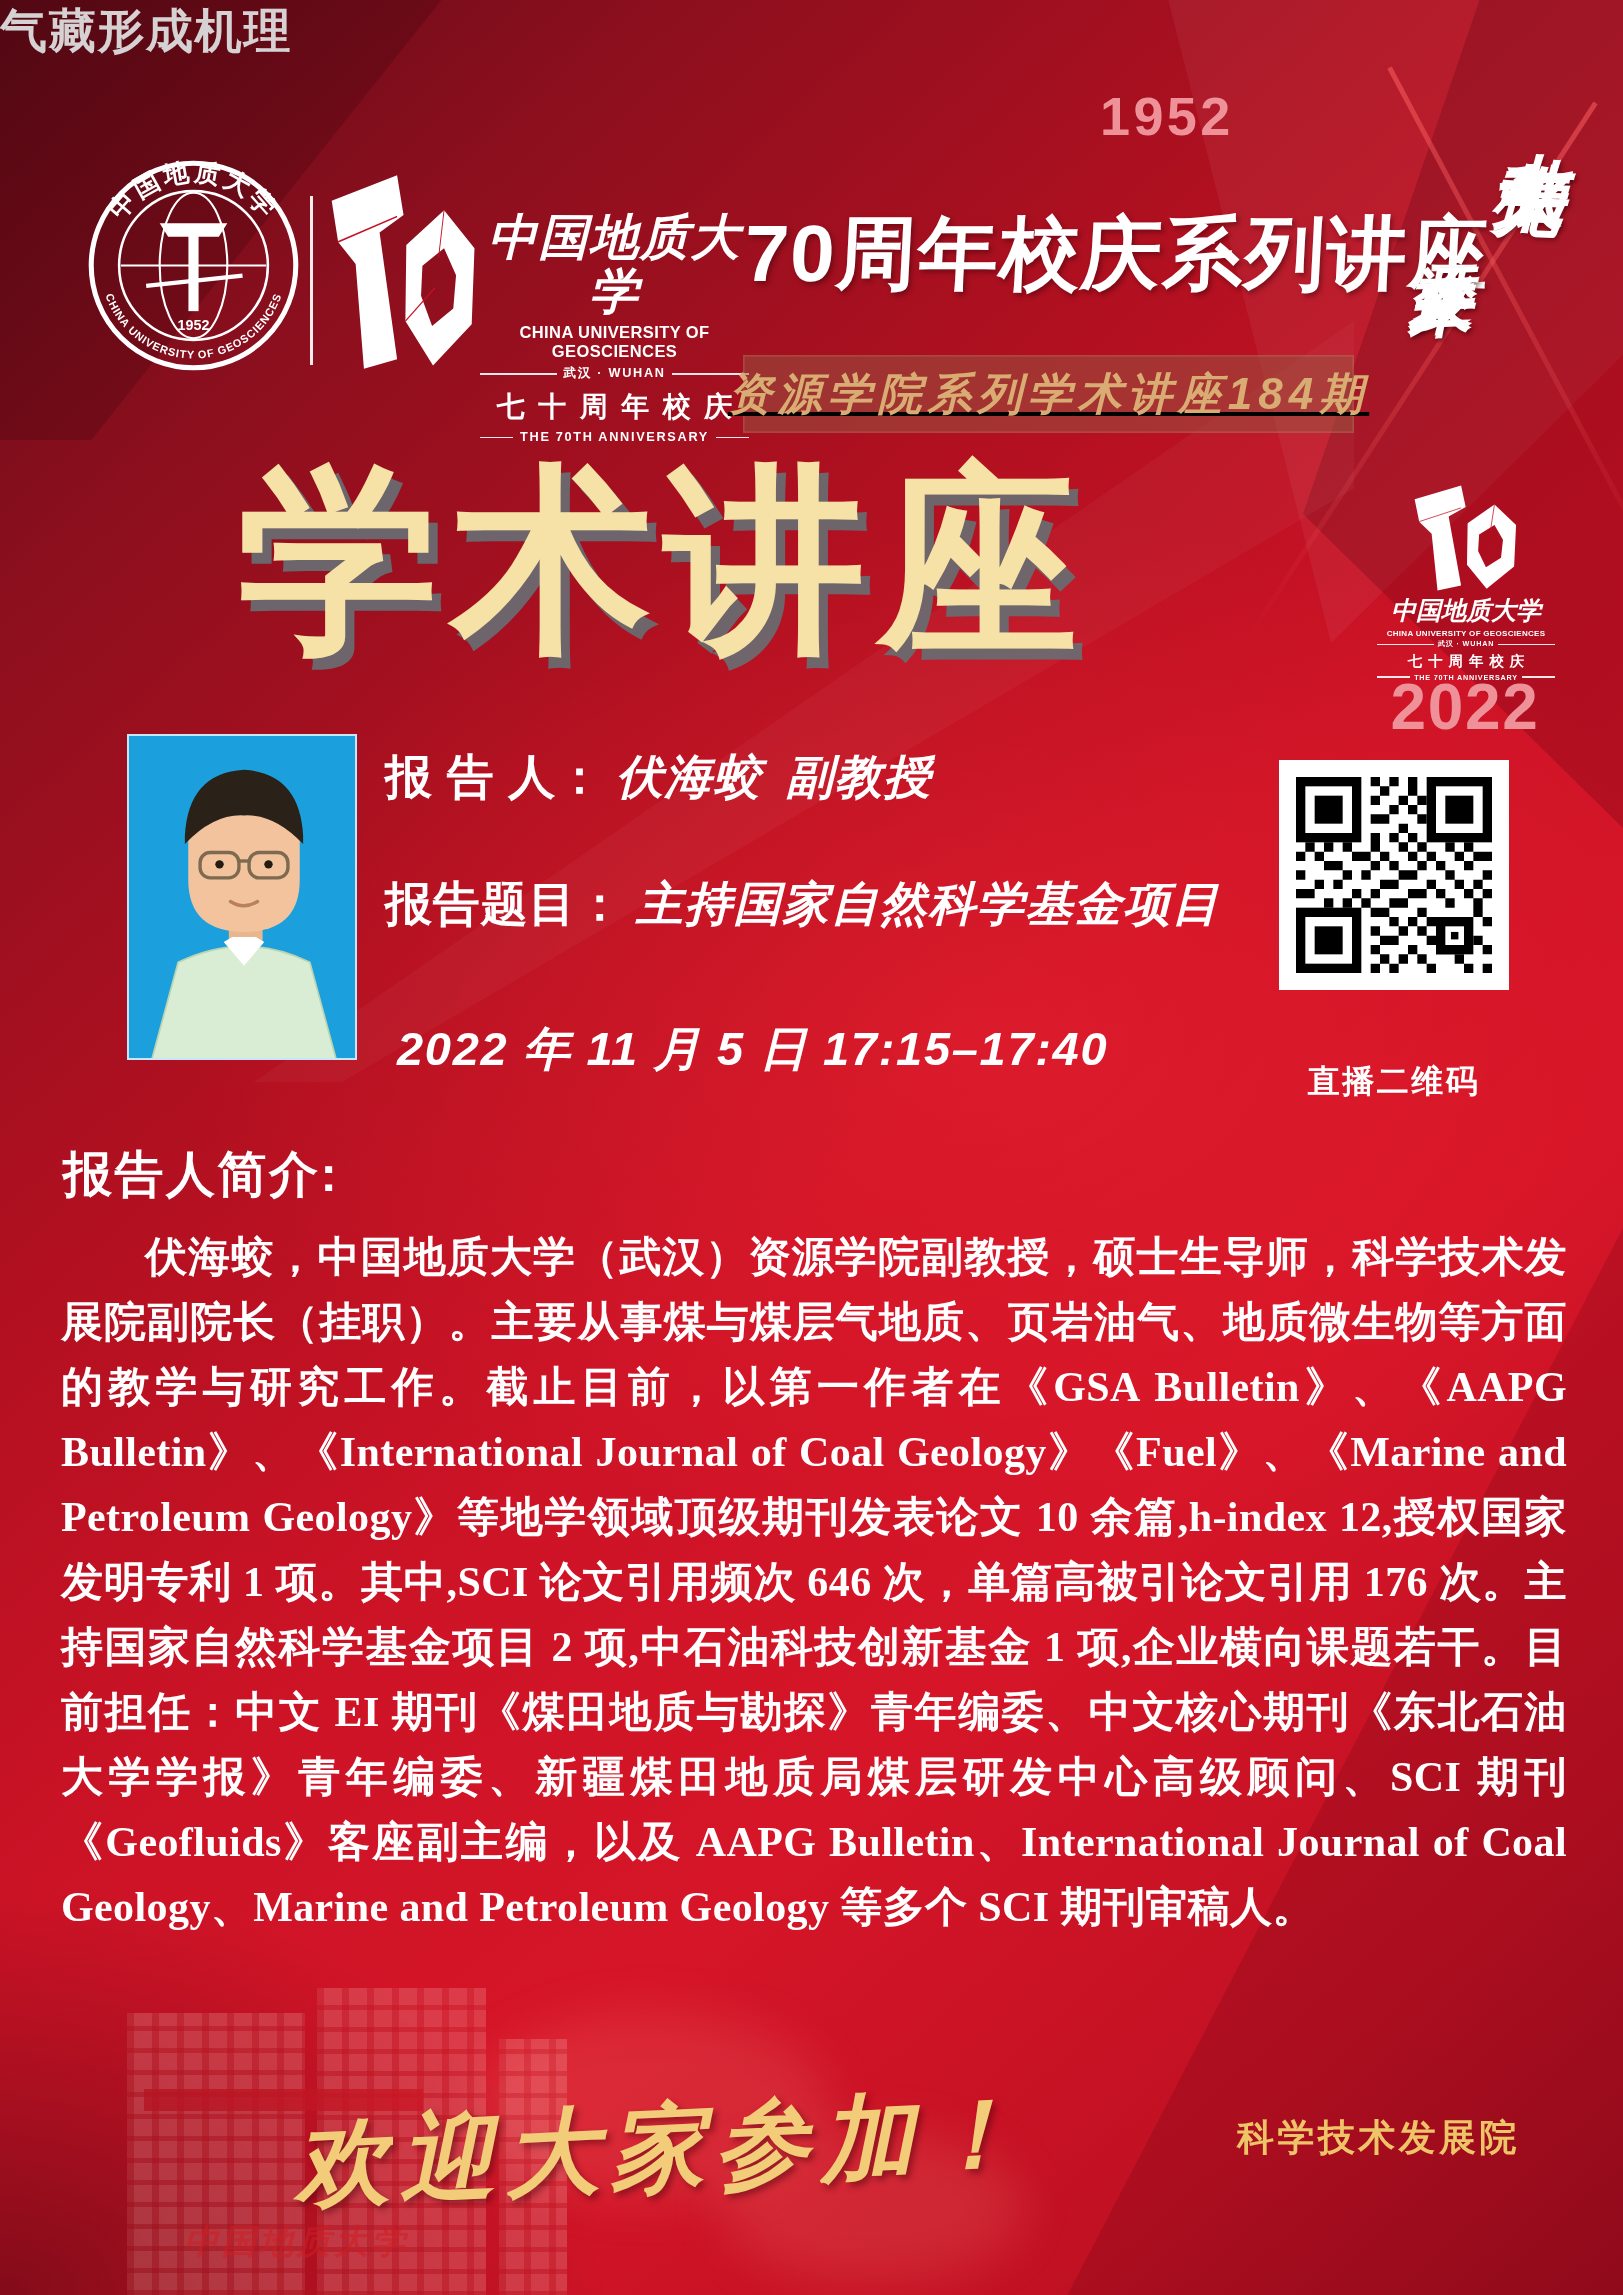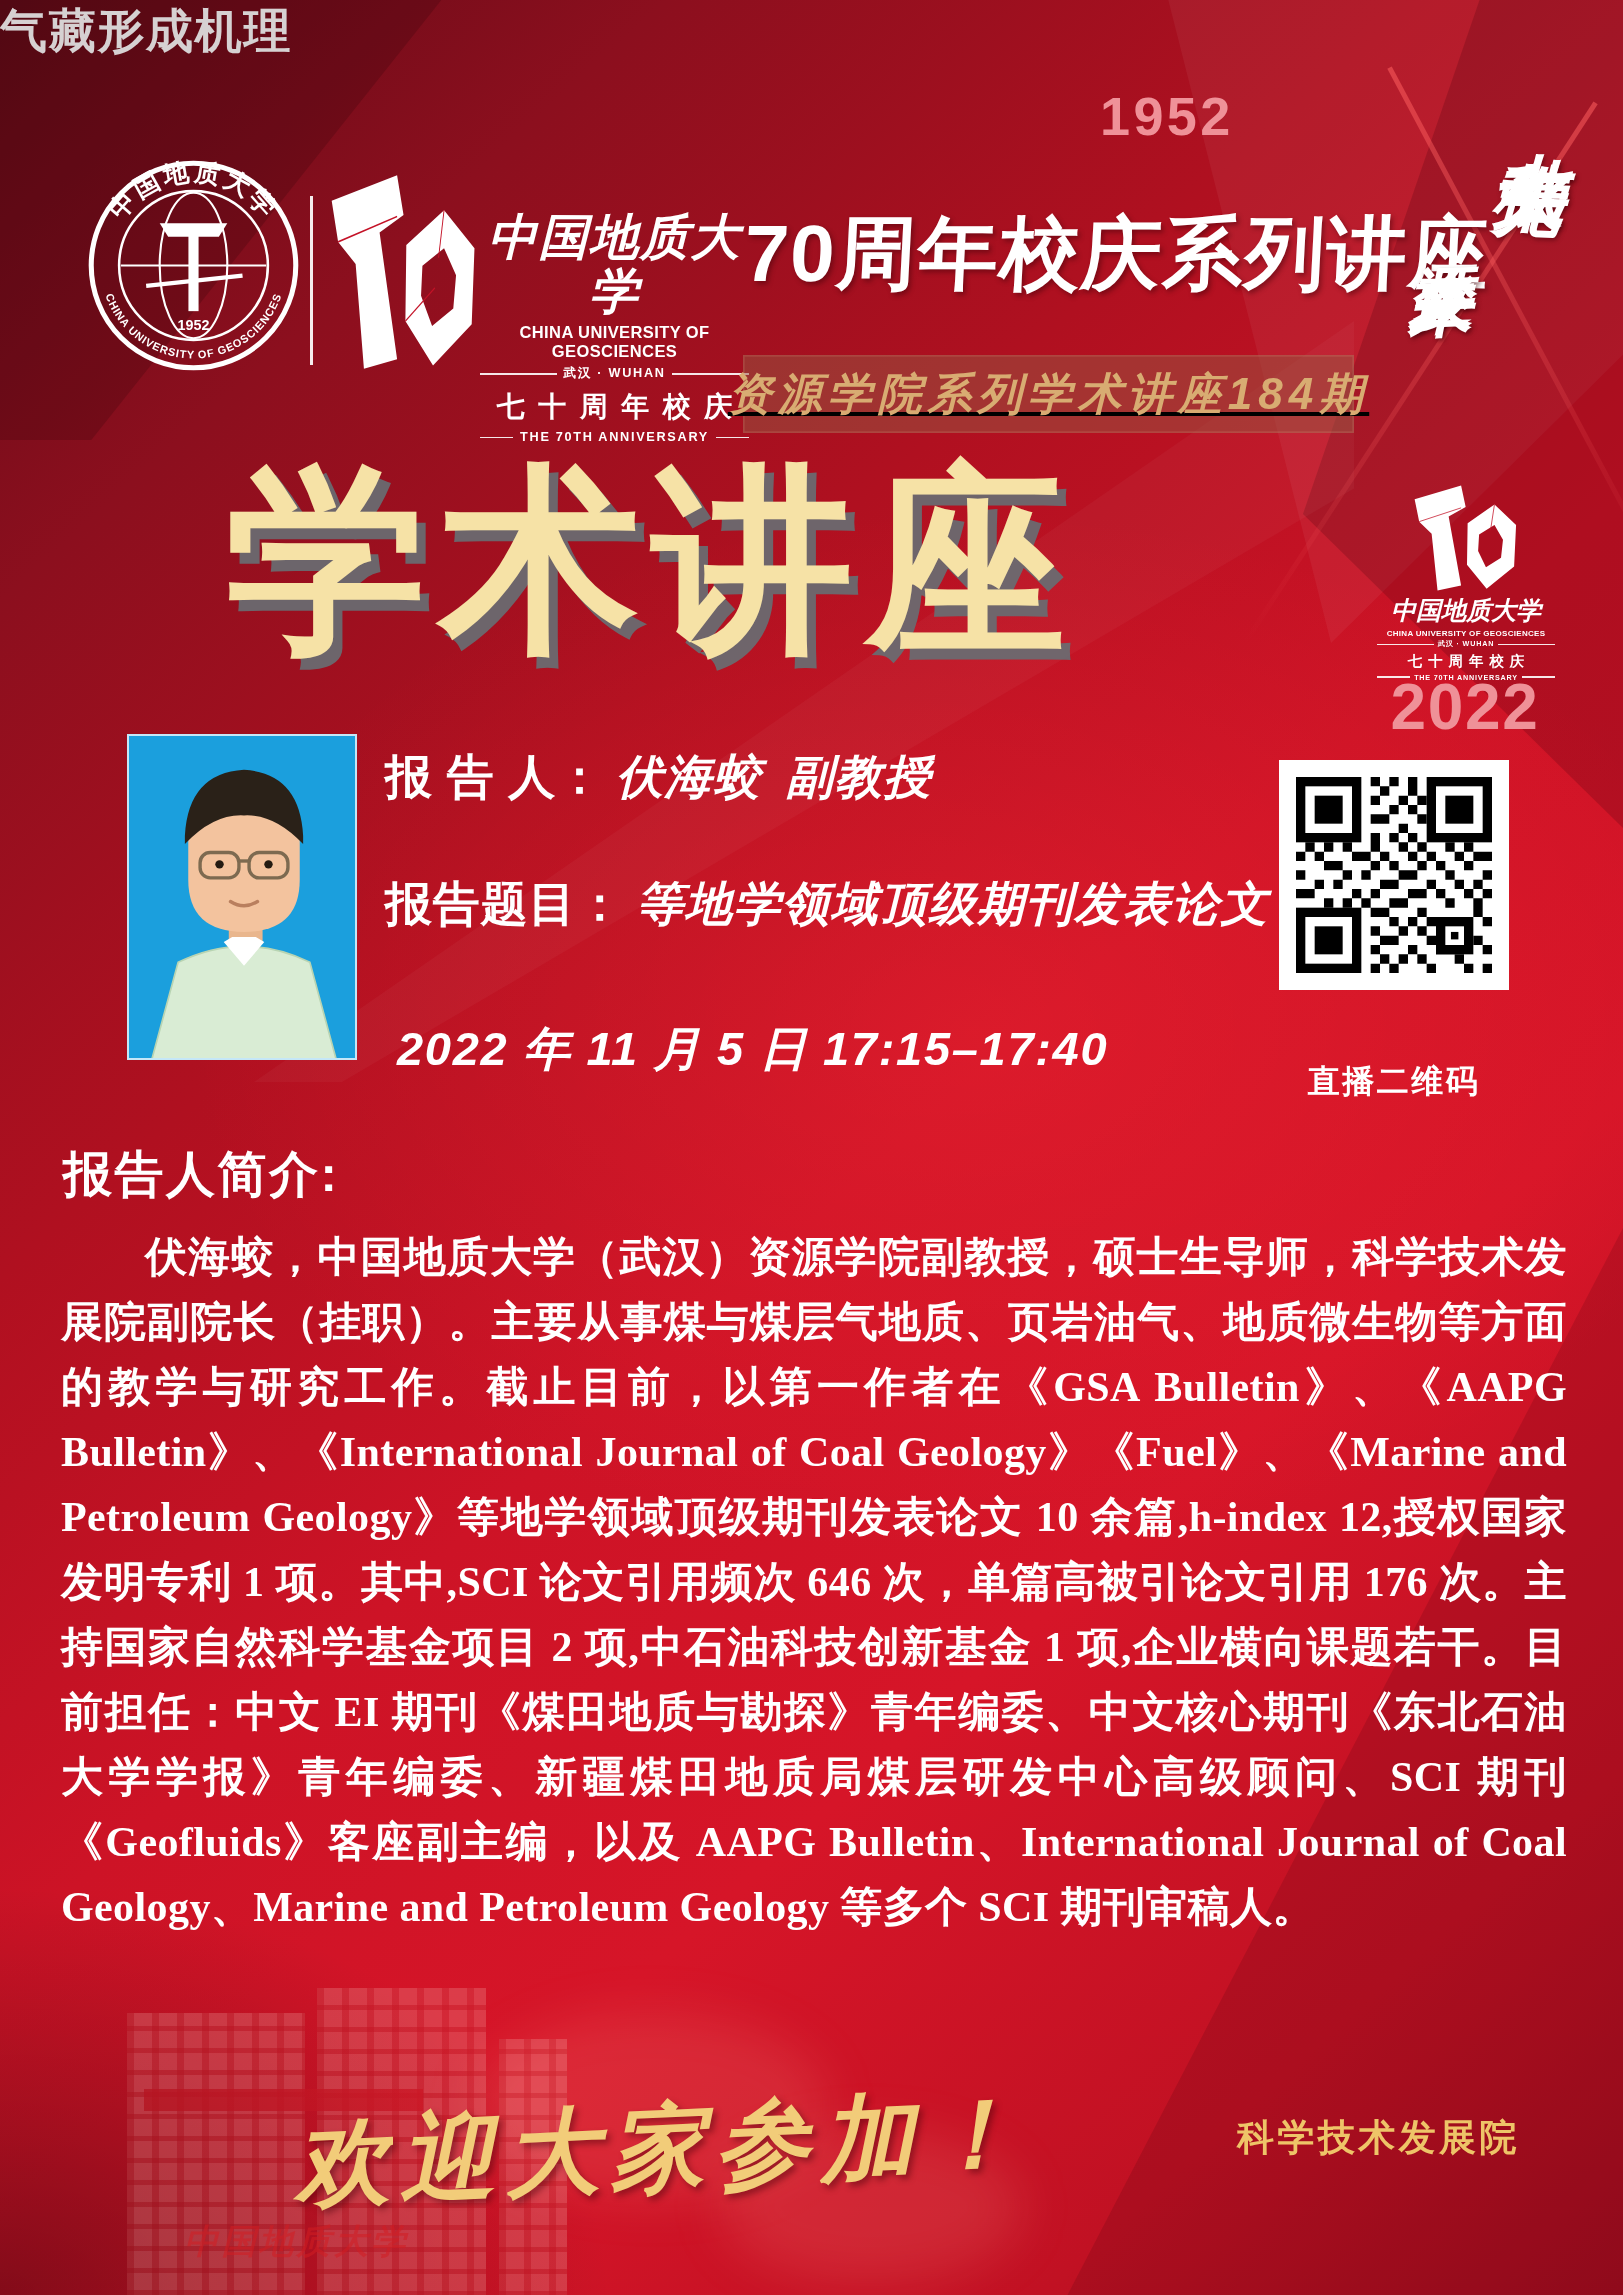--- a/index.html
+++ b/index.html
@@ -76,21 +76,21 @@
   .slogan-2{ left:1394px; top:213px; font-size:64px; letter-spacing:3.4px; transform:rotate(-2deg); }
   .right-logo{ position:absolute; left:1377px; top:482px; width:178px; text-align:center; color:#fff; }
   .right-logo .origami-sm{ width:108px; height:112px; margin:0 auto; }
   .right-logo .rl-cn{ font-size:25px; font-weight:900; font-style:italic; white-space:nowrap; }
   .right-logo .rl-en{ font-size:8px; font-weight:bold; margin-top:1.7px; letter-spacing:0.3px; }
   .right-logo .rule-line{ margin-top:1.7px; gap:4.2px; }
   .right-logo .rule-line span{ font-size:7.2px; letter-spacing:0.8px; }
   .right-logo .rl-anniv{ font-size:14.4px; font-weight:900; letter-spacing:6px; margin-top:2.5px; text-indent:6px; }
 
   
-  .hero{ position:absolute; left:4px; top:427px; width:1296px; text-align:center;
+  .hero{ position:absolute; left:16px; top:427px; width:1296px; text-align:center;
      color:#f6e2a6; font-size:201px; font-weight:900; letter-spacing:12px;
      text-shadow:9.3px 11px 0 rgba(104,108,114,0.92); white-space:nowrap; }
 
   
   .photo{ position:absolute; left:127px; top:734px; width:230px; height:326px;
      border:2.5px solid rgba(255,255,255,0.75); background:#1b9fdd; overflow:hidden; }
   .info-row{ position:absolute; display:flex; color:#fff; font-weight:900; white-space:nowrap; }
   .info-row .lbl{ font-size:47px; letter-spacing:0.8px; }
   .info-row .val{ font-size:47px; font-weight:800; margin-left:12px; letter-spacing:1.7px;font-style:italic; }
   .row-speaker{ left:385px; top:746px; }
@@ -239,21 +239,21 @@
   </div>
 
   <div class="info-row row-speaker">
     <span class="lbl">报 告 人：</span>
     <span class="val">伏海蛟</span>
     <span class="val gap"></span>
     <span class="val">副教授</span>
   </div>
   <div class="info-row row-topic">
     <span class="lbl">报告题目：</span>
-    <span class="val">等地学领域顶级期刊发表论文</span>
+    <span class="val">主持国家自然科学基金项目</span>
   </div>
   <div class="row-topic2">气藏形成机理</div>
   <div class="info-row row-time">
     <span class="val">2022 年 11 月 5 日  17:15–17:40</span>
   </div>
 
   <div class="qr-box">
     <svg class="qr-svg" viewBox="0 0 210 210">
       <rect width="210" height="210" fill="#fff"></rect>
       <g fill="#000">

